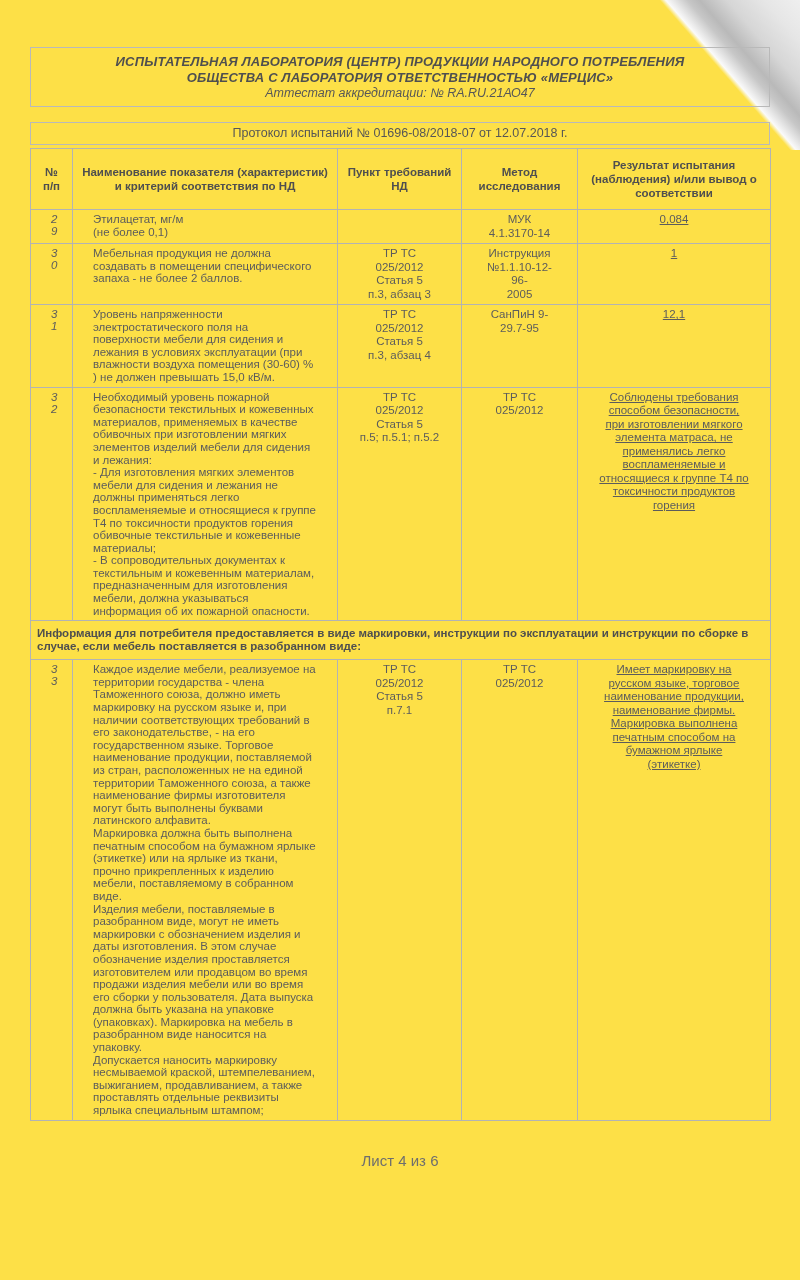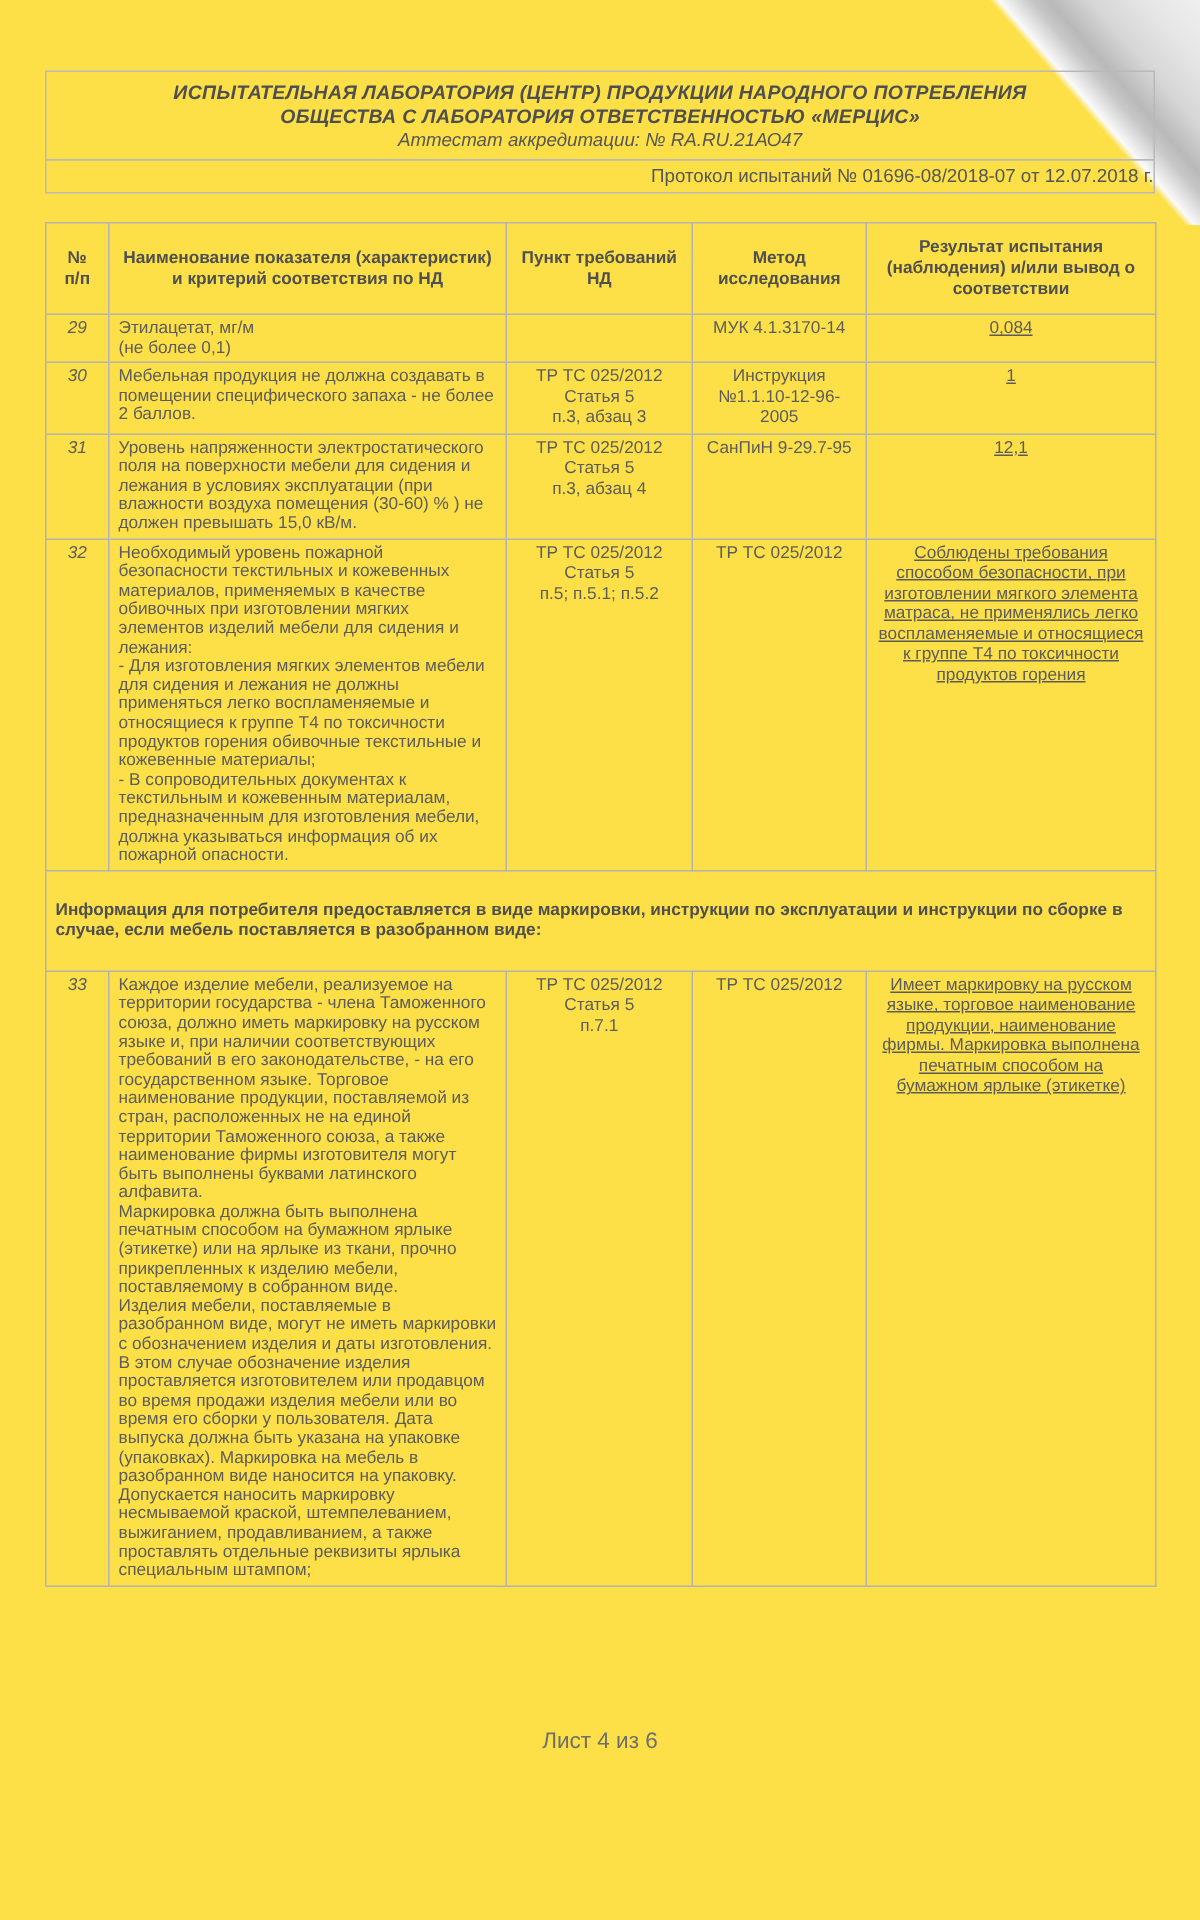--- a/index.html
+++ b/index.html
@@ -37,38 +37,37 @@
   .hdr-org{
     top:47px;height:52px;
     padding-top:6px;
     font-size:13px;
     font-style:italic;
     line-height:15.5px;
   }
   .hdr-org .org-line{font-weight:bold;letter-spacing:.2px;}
   .hdr-org .accr{font-weight:normal;font-size:12.5px;margin-top:1px;color:#575757;text-align:center;}
   .hdr-proto{
-    top:106px;height:21px;
+    top:122px;height:21px;
     font-size:12.5px;
     line-height:21px;
     color:#565656;
-    text-align:right;
   }
   table.results{
     position:absolute;left:30px;top:148px;
     width:740px;
     border-collapse:collapse;
     table-layout:fixed;
   }
   table.results th, table.results td{
     border:1px solid #b3b3b3;
     font-size:11.5px;
     color:#5c5c5c;
     vertical-align:top;
-    padding:3px 6px;
+    padding:3px 20px;
     white-space:pre-line;
     word-wrap:break-word;
   }
   table.results th{
     height:56px;
     vertical-align:middle;
     text-align:center;
     font-weight:bold;
     color:#4f4f4f;
     line-height:14px;
@@ -94,21 +93,21 @@
     vertical-align:middle;
     color:#8d8d8d;
     line-height:13.5px;
     text-decoration:underline;
   }
   tr.section-row td{
     font-weight:bold;
     color:#4f4f4f;
     text-align:left;
     line-height:13px;
-    padding:20px 6px;
+    padding:6px 6px;
   }
   .footer{
     position:absolute;left:0;top:1152px;width:800px;
     text-align:center;
     font-size:15px;
     color:#6e6e6e;
   }
 </style>
 </head>
 <body>

